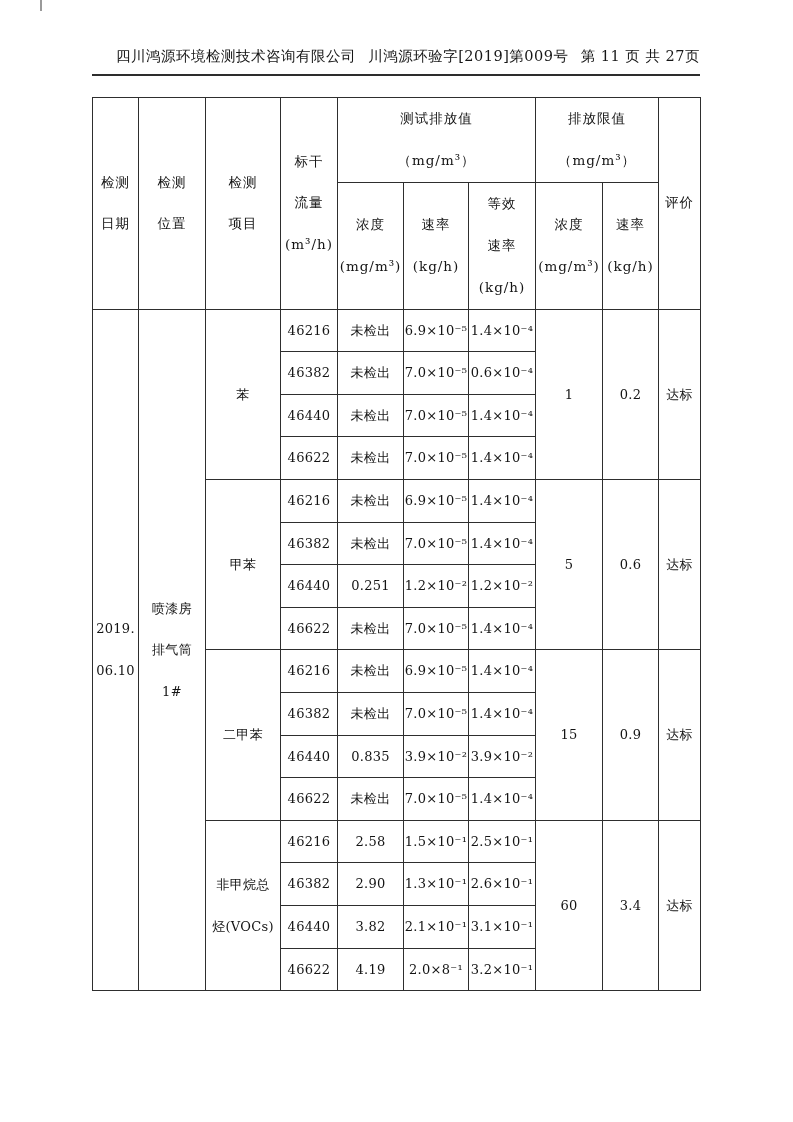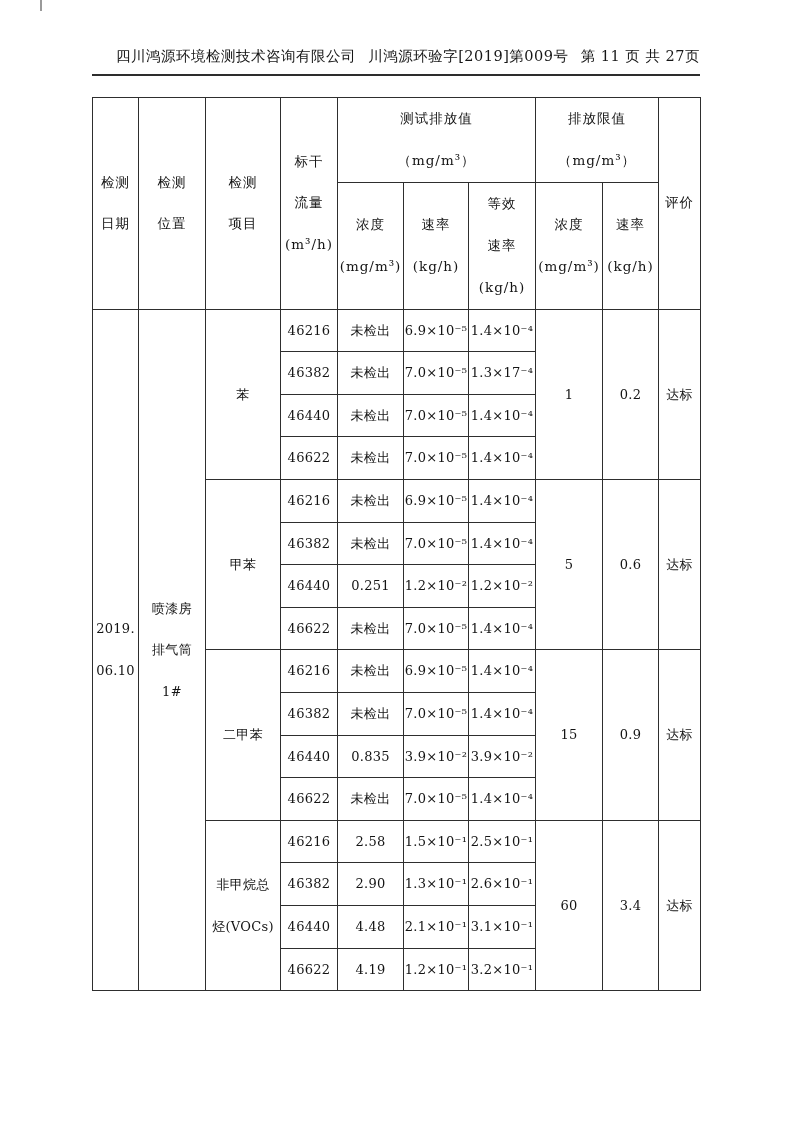--- a/index.html
+++ b/index.html
@@ -124,21 +124,21 @@
           <td>6.9×10⁻⁵</td>
           <td>1.4×10⁻⁴</td>
           <td rowspan="4">1</td>
           <td rowspan="4">0.2</td>
           <td rowspan="4">达标</td>
         </tr>
         <tr>
           <td>46382</td>
           <td>未检出</td>
           <td>7.0×10⁻⁵</td>
-          <td>1.3×17⁻⁴</td>
+          <td>0.6×10⁻⁴</td>
         </tr>
         <tr>
           <td>46440</td>
           <td>未检出</td>
           <td>7.0×10⁻⁵</td>
           <td>1.4×10⁻⁴</td>
         </tr>
         <tr>
           <td>46622</td>
           <td>未检出</td>
@@ -213,26 +213,26 @@
           <td rowspan="4">达标</td>
         </tr>
         <tr>
           <td>46382</td>
           <td>2.90</td>
           <td>1.3×10⁻¹</td>
           <td>2.6×10⁻¹</td>
         </tr>
         <tr>
           <td>46440</td>
-          <td>4.48</td>
+          <td>3.82</td>
           <td>2.1×10⁻¹</td>
           <td>3.1×10⁻¹</td>
         </tr>
         <tr>
           <td>46622</td>
           <td>4.19</td>
-          <td>1.2×10⁻¹</td>
+          <td>2.0×8⁻¹</td>
           <td>3.2×10⁻¹</td>
         </tr>
       </tbody>
   </table>
 
 </div>
 
 </body></html>

